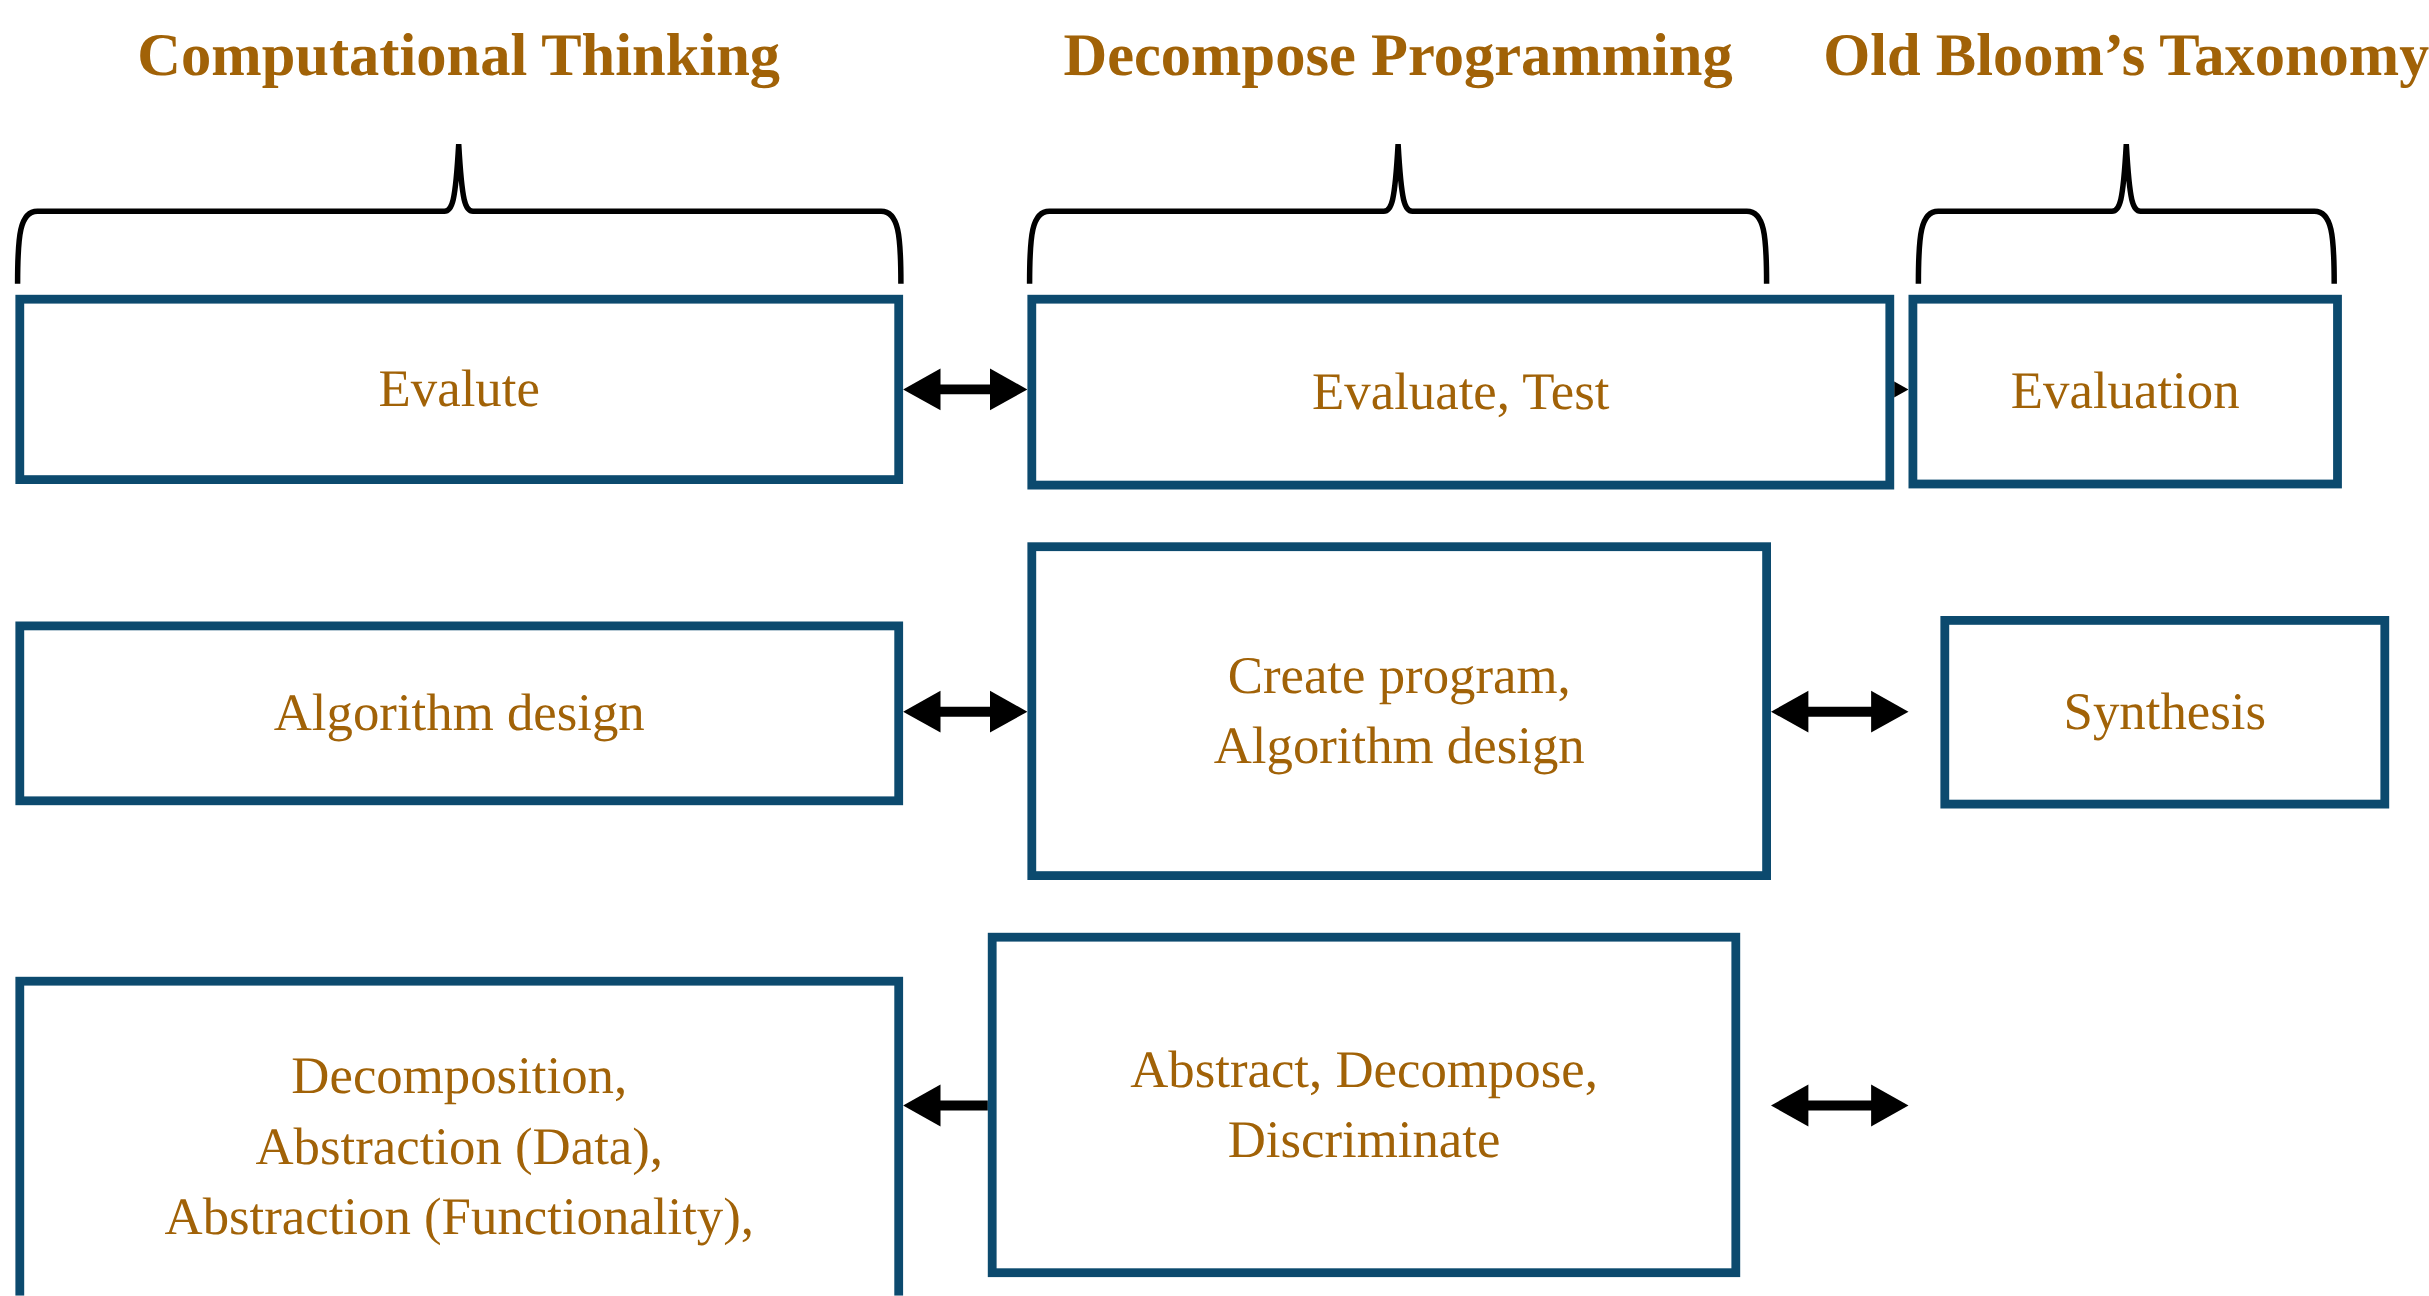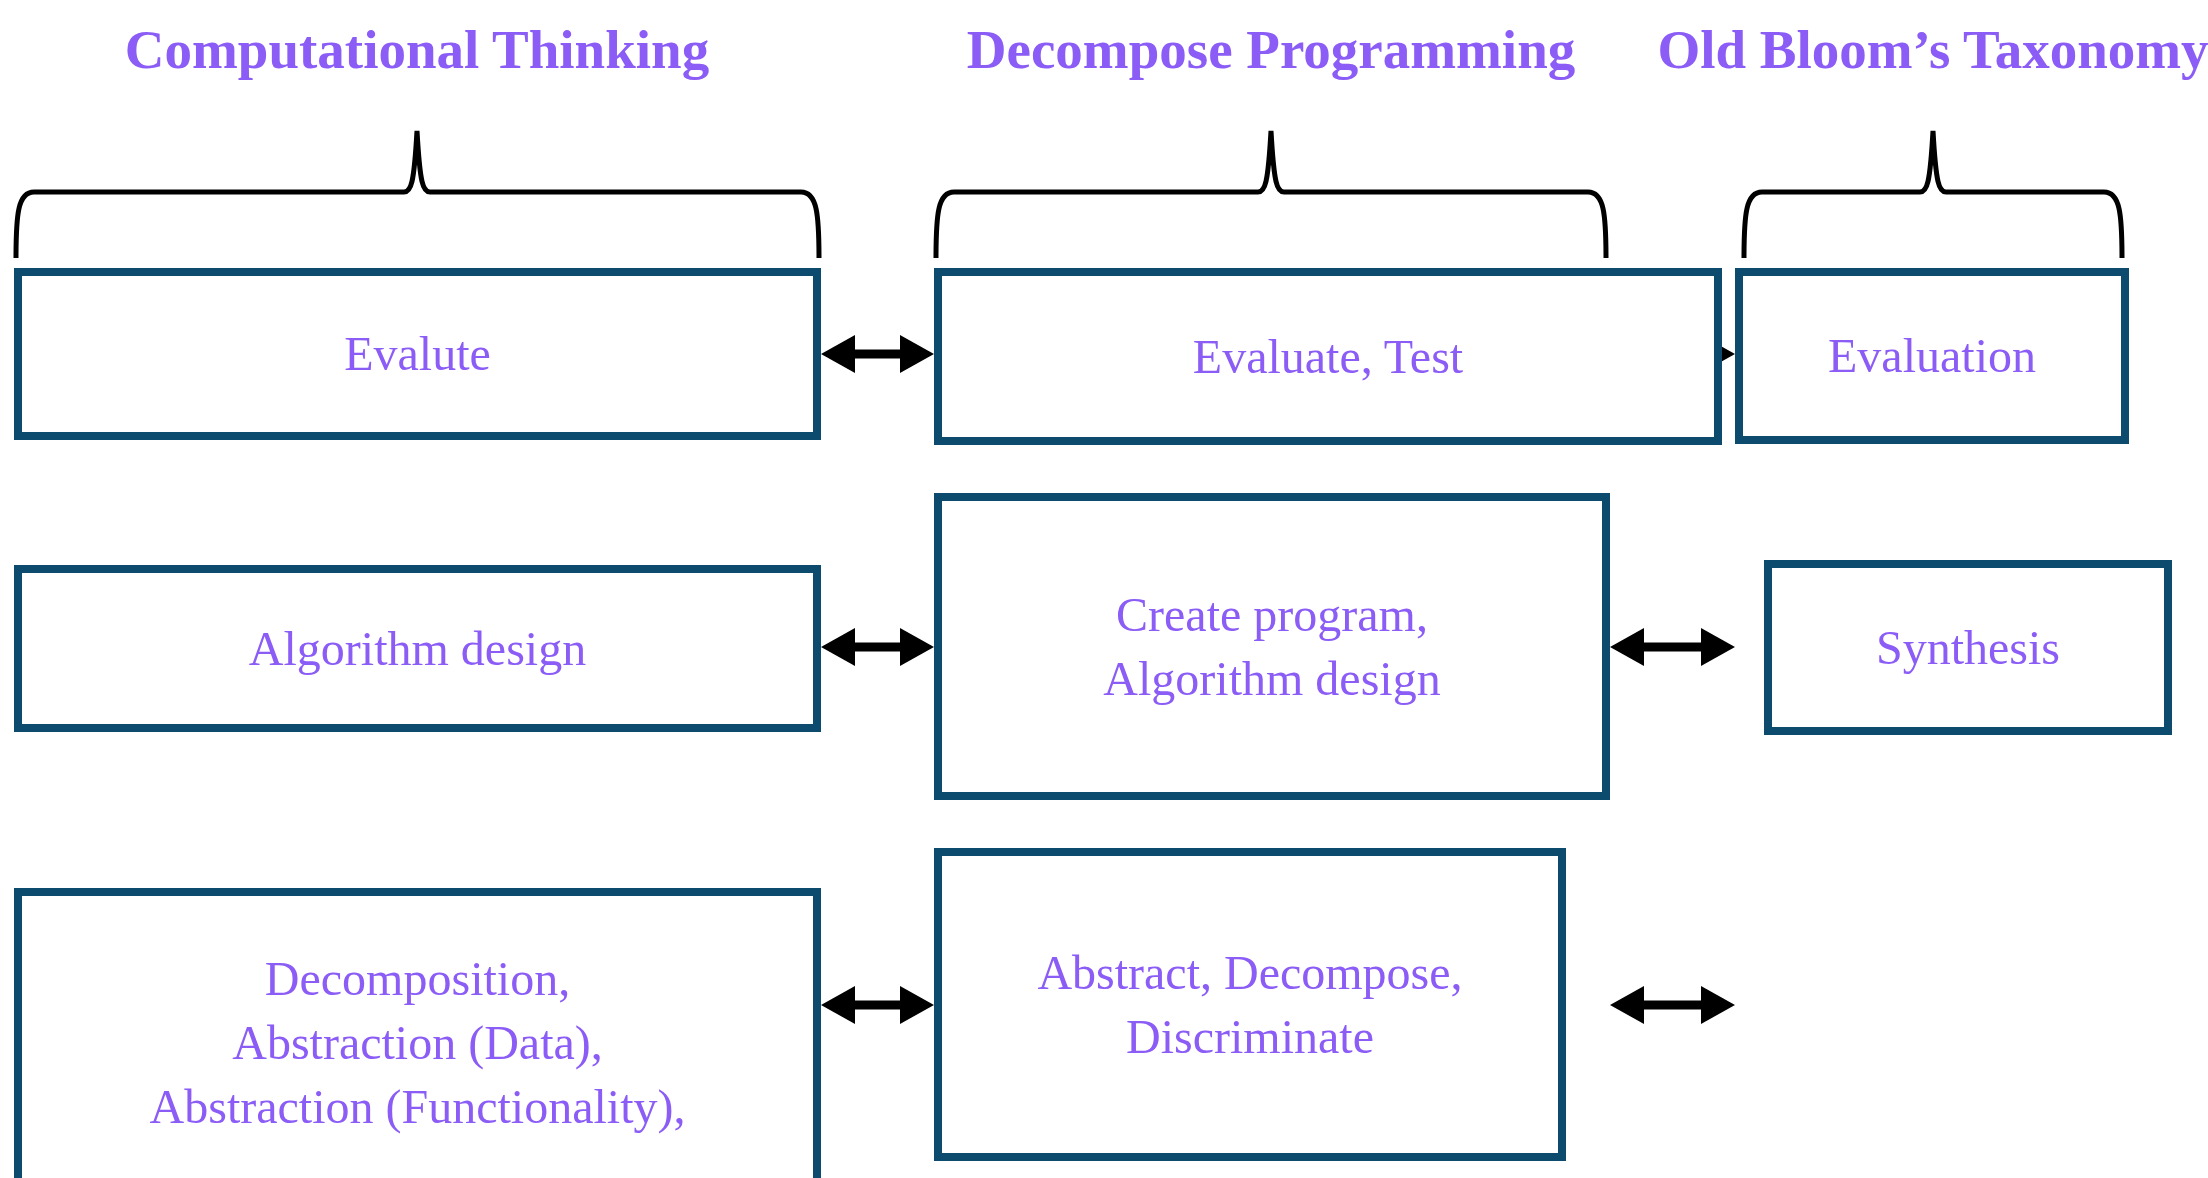--- a/index.html
+++ b/index.html
@@ -6,21 +6,21 @@
     margin: 0;
     padding: 0;
     background: #ffffff;
   }
   .canvas {
     position: relative;
     width: 2208px;
     height: 1178px;
     background: #ffffff;
     font-family: "Liberation Serif", "DejaVu Serif", serif;
-    color: #8b5cf6;
+    color: #a16207;
     overflow: hidden;
   }
   .col-header {
     position: absolute;
     top: 14px;
     font-size: 55px;
     font-weight: bold;
     text-align: center;
     line-height: 72px;
     white-space: nowrap;
@@ -51,21 +51,21 @@
   
   .b1l { left: 14px;   top: 268px; width: 807px; height: 172px; }
   .b1m { left: 934px;  top: 268px; width: 788px; height: 177px; }
   .b1r { left: 1735px; top: 268px; width: 394px; height: 176px; }
   
   .b2l { left: 14px;   top: 565px; width: 807px; height: 167px; }
   .b2m { left: 934px;  top: 493px; width: 676px; height: 307px; }
   .b2r { left: 1764px; top: 560px; width: 408px; height: 175px; }
   
   .b3l { left: 14px;   top: 888px; width: 807px; height: 310px; }
-  .b3m { left: 934px;  top: 848px; width: 632px; height: 313px; }
+  .b3m { left: 898px;  top: 848px; width: 684px; height: 313px; }
   .b3r { left: 1735px; top: 917px; width: 394px; height: 174px; }
 
   .h-ct { left: 0px;    width: 834px; }
   .h-tp { left: 950px;  width: 642px; }
   .h-bt { left: 1633px; width: 600px; }
 </style>
 </head>
 <body>
 
 <div class="canvas">

